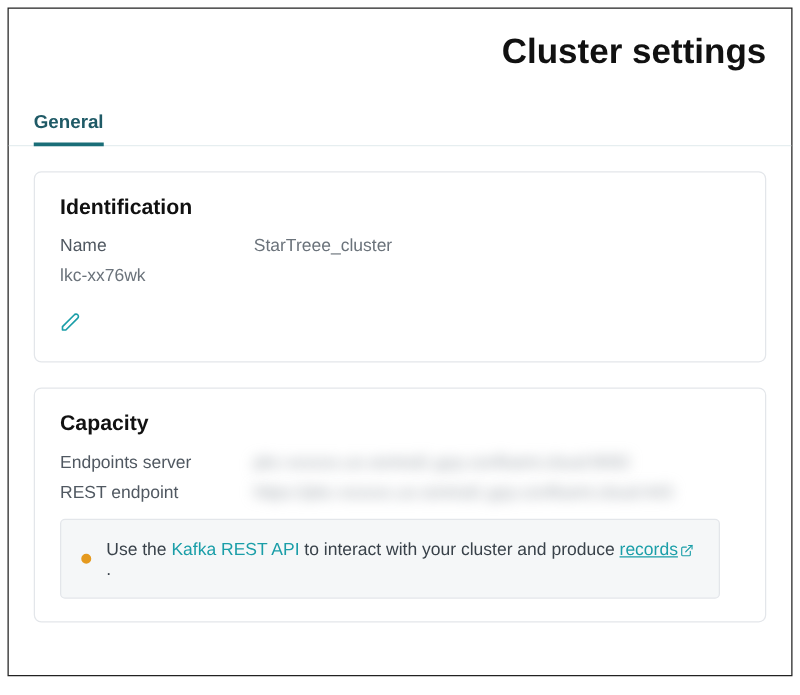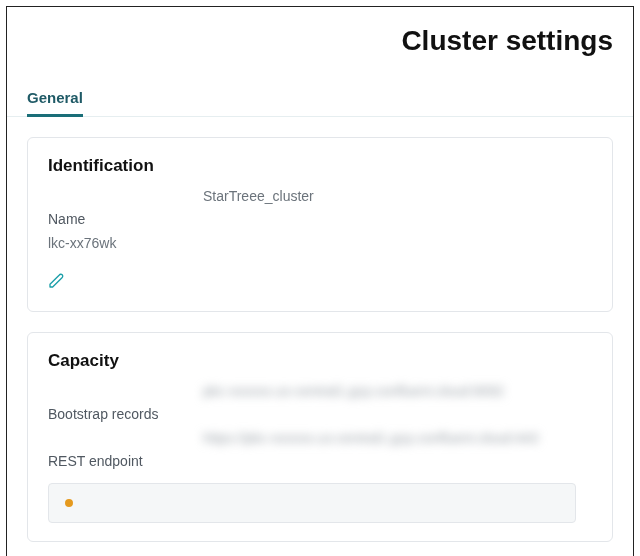--- a/index.html
+++ b/index.html
@@ -56,21 +56,20 @@
   }
   .row {
     display: flex;
     margin: 8px 0;
     font-size: 14px;
     color: #555c63;
   }
   .rlabel {
     width: 155px;
     color: #505861;
-    margin-top: 23px;
   }
   .rvalue {
     color: #6b737b;
     flex: 1;
   }
   .rvalue.blur {
     filter: blur(5px);
     color: #9aa1a8;
     user-select: none;
   }
@@ -137,26 +136,35 @@
     <span class="edit-icon">
       <svg width="16" height="16" viewBox="0 0 24 24" fill="none" stroke="currentColor" stroke-width="2" stroke-linecap="round" stroke-linejoin="round">
         <path d="M17 3a2.85 2.85 0 1 1 4 4L7 21H3v-4L17 3z"></path>
       </svg>
     </span>
   </div>
 
   <div class="card">
     <h2>Capacity</h2>
     <div class="row">
-      <div class="rlabel">Bootstrap records</div>
+      <div class="rlabel">Endpoints server</div>
       <div class="rvalue blur">pkc-xxxxxx.us-central1.gcp.confluent.cloud:9092</div>
     </div>
     <div class="row">
       <div class="rlabel">REST endpoint</div>
       <div class="rvalue blur">https://pkc-xxxxxx.us-central1.gcp.confluent.cloud:443</div>
     </div>
 
     <div class="notice">
       <span class="dot"></span>
+      <span>
+        <span>Use the </span><a href="#" class="link-teal">Kafka REST API</a><span> to interact with your cluster and produce </span><a href="#" class="link-teal link-ul">records</a><span class="ext-icon">
+            <svg width="11" height="11" viewBox="0 0 24 24" fill="none" stroke="currentColor" stroke-width="2" stroke-linecap="round" stroke-linejoin="round">
+              <path d="M18 13v6a2 2 0 0 1-2 2H5a2 2 0 0 1-2-2V8a2 2 0 0 1 2-2h6"></path>
+              <polyline points="15 3 21 3 21 9"></polyline>
+              <line x1="10" y1="14" x2="21" y2="3"></line>
+            </svg>
+          </span><span>.</span>
+      </span>
     </div>
   </div>
 
 </div>
 
 </body></html>

